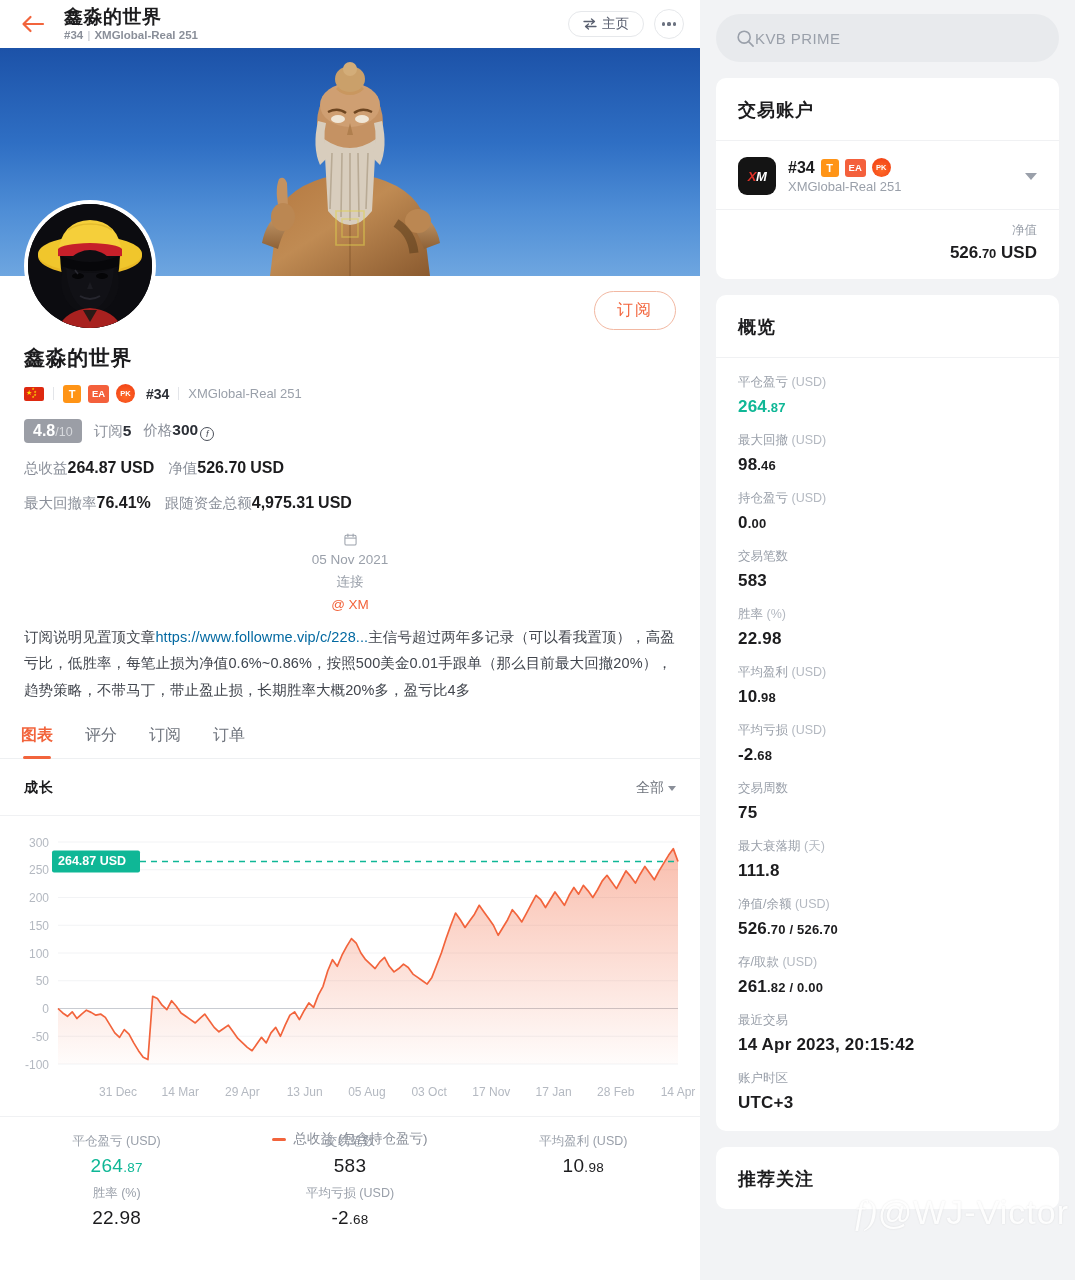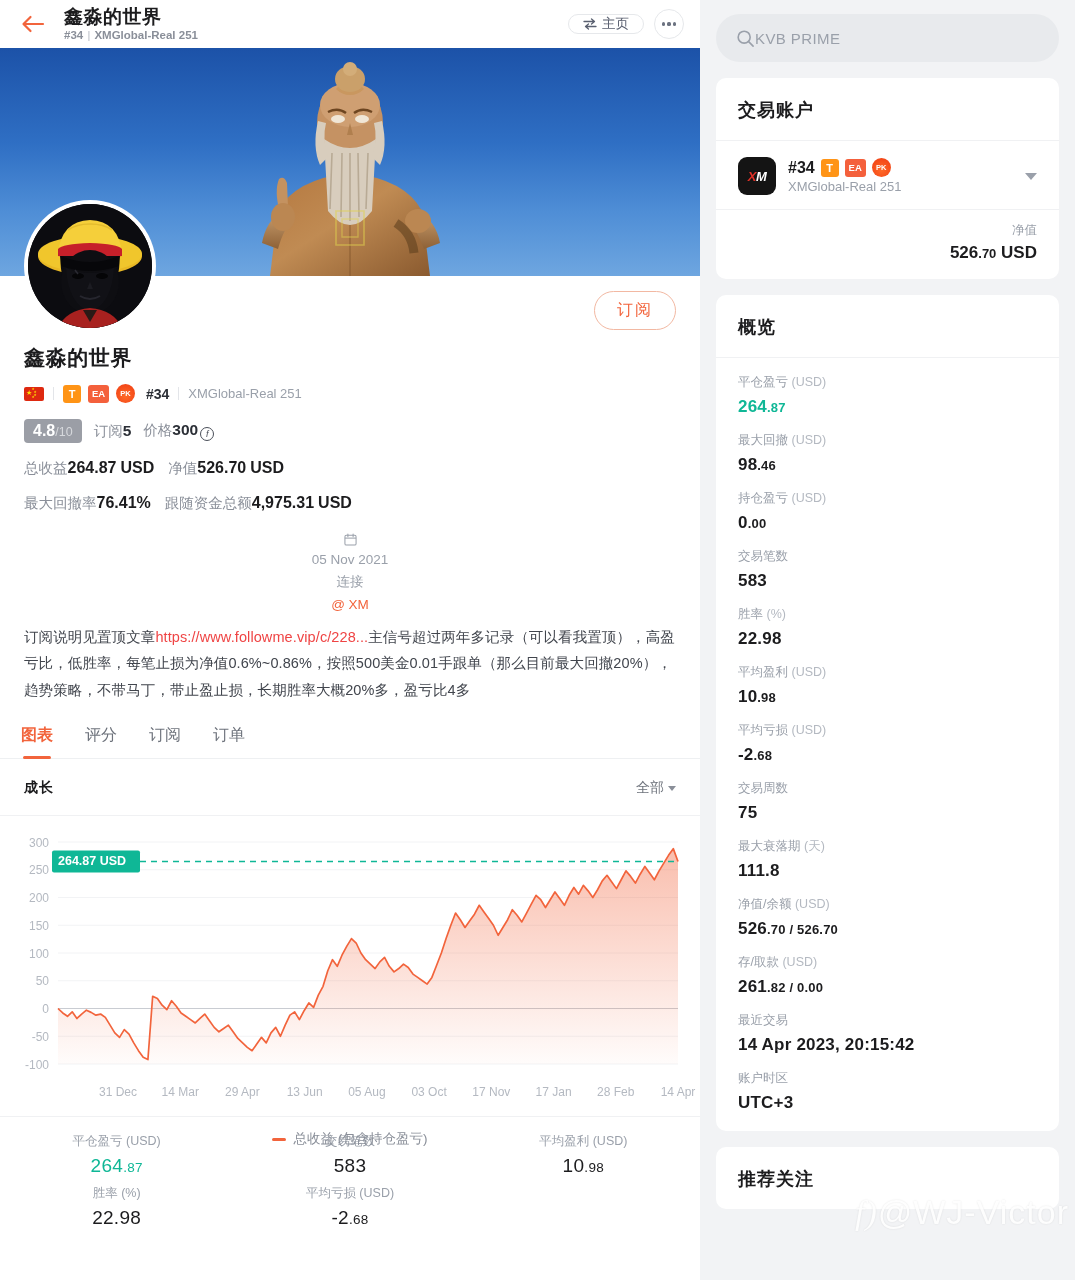--- a/index.html
+++ b/index.html
@@ -19,21 +19,21 @@
     padding: 0 16px 0 20px; position: relative;
   }
   .back-arrow { width: 26px; height: 26px; display:flex; align-items:center; justify-content:center; cursor:pointer; flex:0 0 auto; }
   .back-arrow svg { display:block; }
   .topbar-titles { margin-left: 18px; line-height: 1.12; flex: 1 1 auto; }
   .topbar-title { font-size: 19px; font-weight: bold; color: #1c1c1e; letter-spacing: .5px; }
   .topbar-sub { font-size: 11.5px; color: #8a8f99; margin-top: 2px; font-weight: bold; }
   .topbar-sub .sep { color: #d2d5da; margin: 0 4px; }
   .topbar-actions { display: flex; align-items: center; gap: 10px; }
   .pill-btn {
-    height: 20px; border: 1px solid #e6e8eb; border-radius: 16px; background: #fff;
+    height: 26px; border: 1px solid #e6e8eb; border-radius: 16px; background: #fff;
     display: flex; align-items: center; gap: 5px; padding: 0 14px;
     font-size: 13.5px; color: #5a6070; cursor: pointer;
   }
   .round-btn {
     width: 30px; height: 30px; border: 1px solid #e6e8eb; border-radius: 50%;
     background: #fff; display: flex; align-items: center; justify-content: center; cursor: pointer;
   }
   .dots { display: flex; gap: 2.5px; }
   .dots i { width: 3.2px; height: 3.2px; border-radius: 50%; background: #6b7280; display: block; }
 
@@ -84,21 +84,21 @@
   .coin { display:inline-flex; width:14px; height:14px; border:1.3px solid #4a4f59; border-radius:50%;
           align-items:center; justify-content:center; font-size:9px; font-style:italic; color:#4a4f59; vertical-align:-2px; margin-left:2px; }
 
   .stat-line { margin-top: 16px; font-size: 14.5px; color: #8a8f99; }
   .stat-line b { color: #1c1c1e; font-size: 16px; font-weight: bold; }
   .stat-line .gap { display: inline-block; width: 14px; }
 
   .connect-row { margin-top: 20px; font-size: 13.5px; color: #9aa0aa; display: flex; align-items: center; gap: 6px; flex-direction: column; }
   .connect-row .at { color: #f2643c; }
   .desc { margin-top: 12px; font-size: 14.5px; color: #41454d; line-height: 1.82; letter-spacing: .1px; }
-  .desc a { color: #ef4444; text-decoration: none; }
+  .desc a { color: #0369a1; text-decoration: none; }
 
   .tabs { margin-top: 22px; display: flex; gap: 32px; border-bottom: 1px solid #eef0f2; padding-left: 21px; }
   .tab { font-size: 16px; color: #6e737c; padding-bottom: 12px; cursor: pointer; position: relative; }
   .tab.active { color: #f2643c; font-weight: bold; }
   .tab.active::after { content:""; position:absolute; left:50%; transform:translateX(-50%); bottom:-1px;
                         width: 28px; height: 3px; border-radius: 2px; background: #f2643c; }
 
   .chart-head { display:flex; align-items:center; justify-content:space-between; padding: 20px 24px 18px; border-bottom: 1px solid #f0f1f3; }
   .chart-title { font-size: 14px; font-weight: bold; color: #1c1c1e; letter-spacing: 1px; }
   .chart-filter { font-size: 14px; color: #6e737c; cursor: pointer; display:flex; align-items:center; gap: 4px; }

